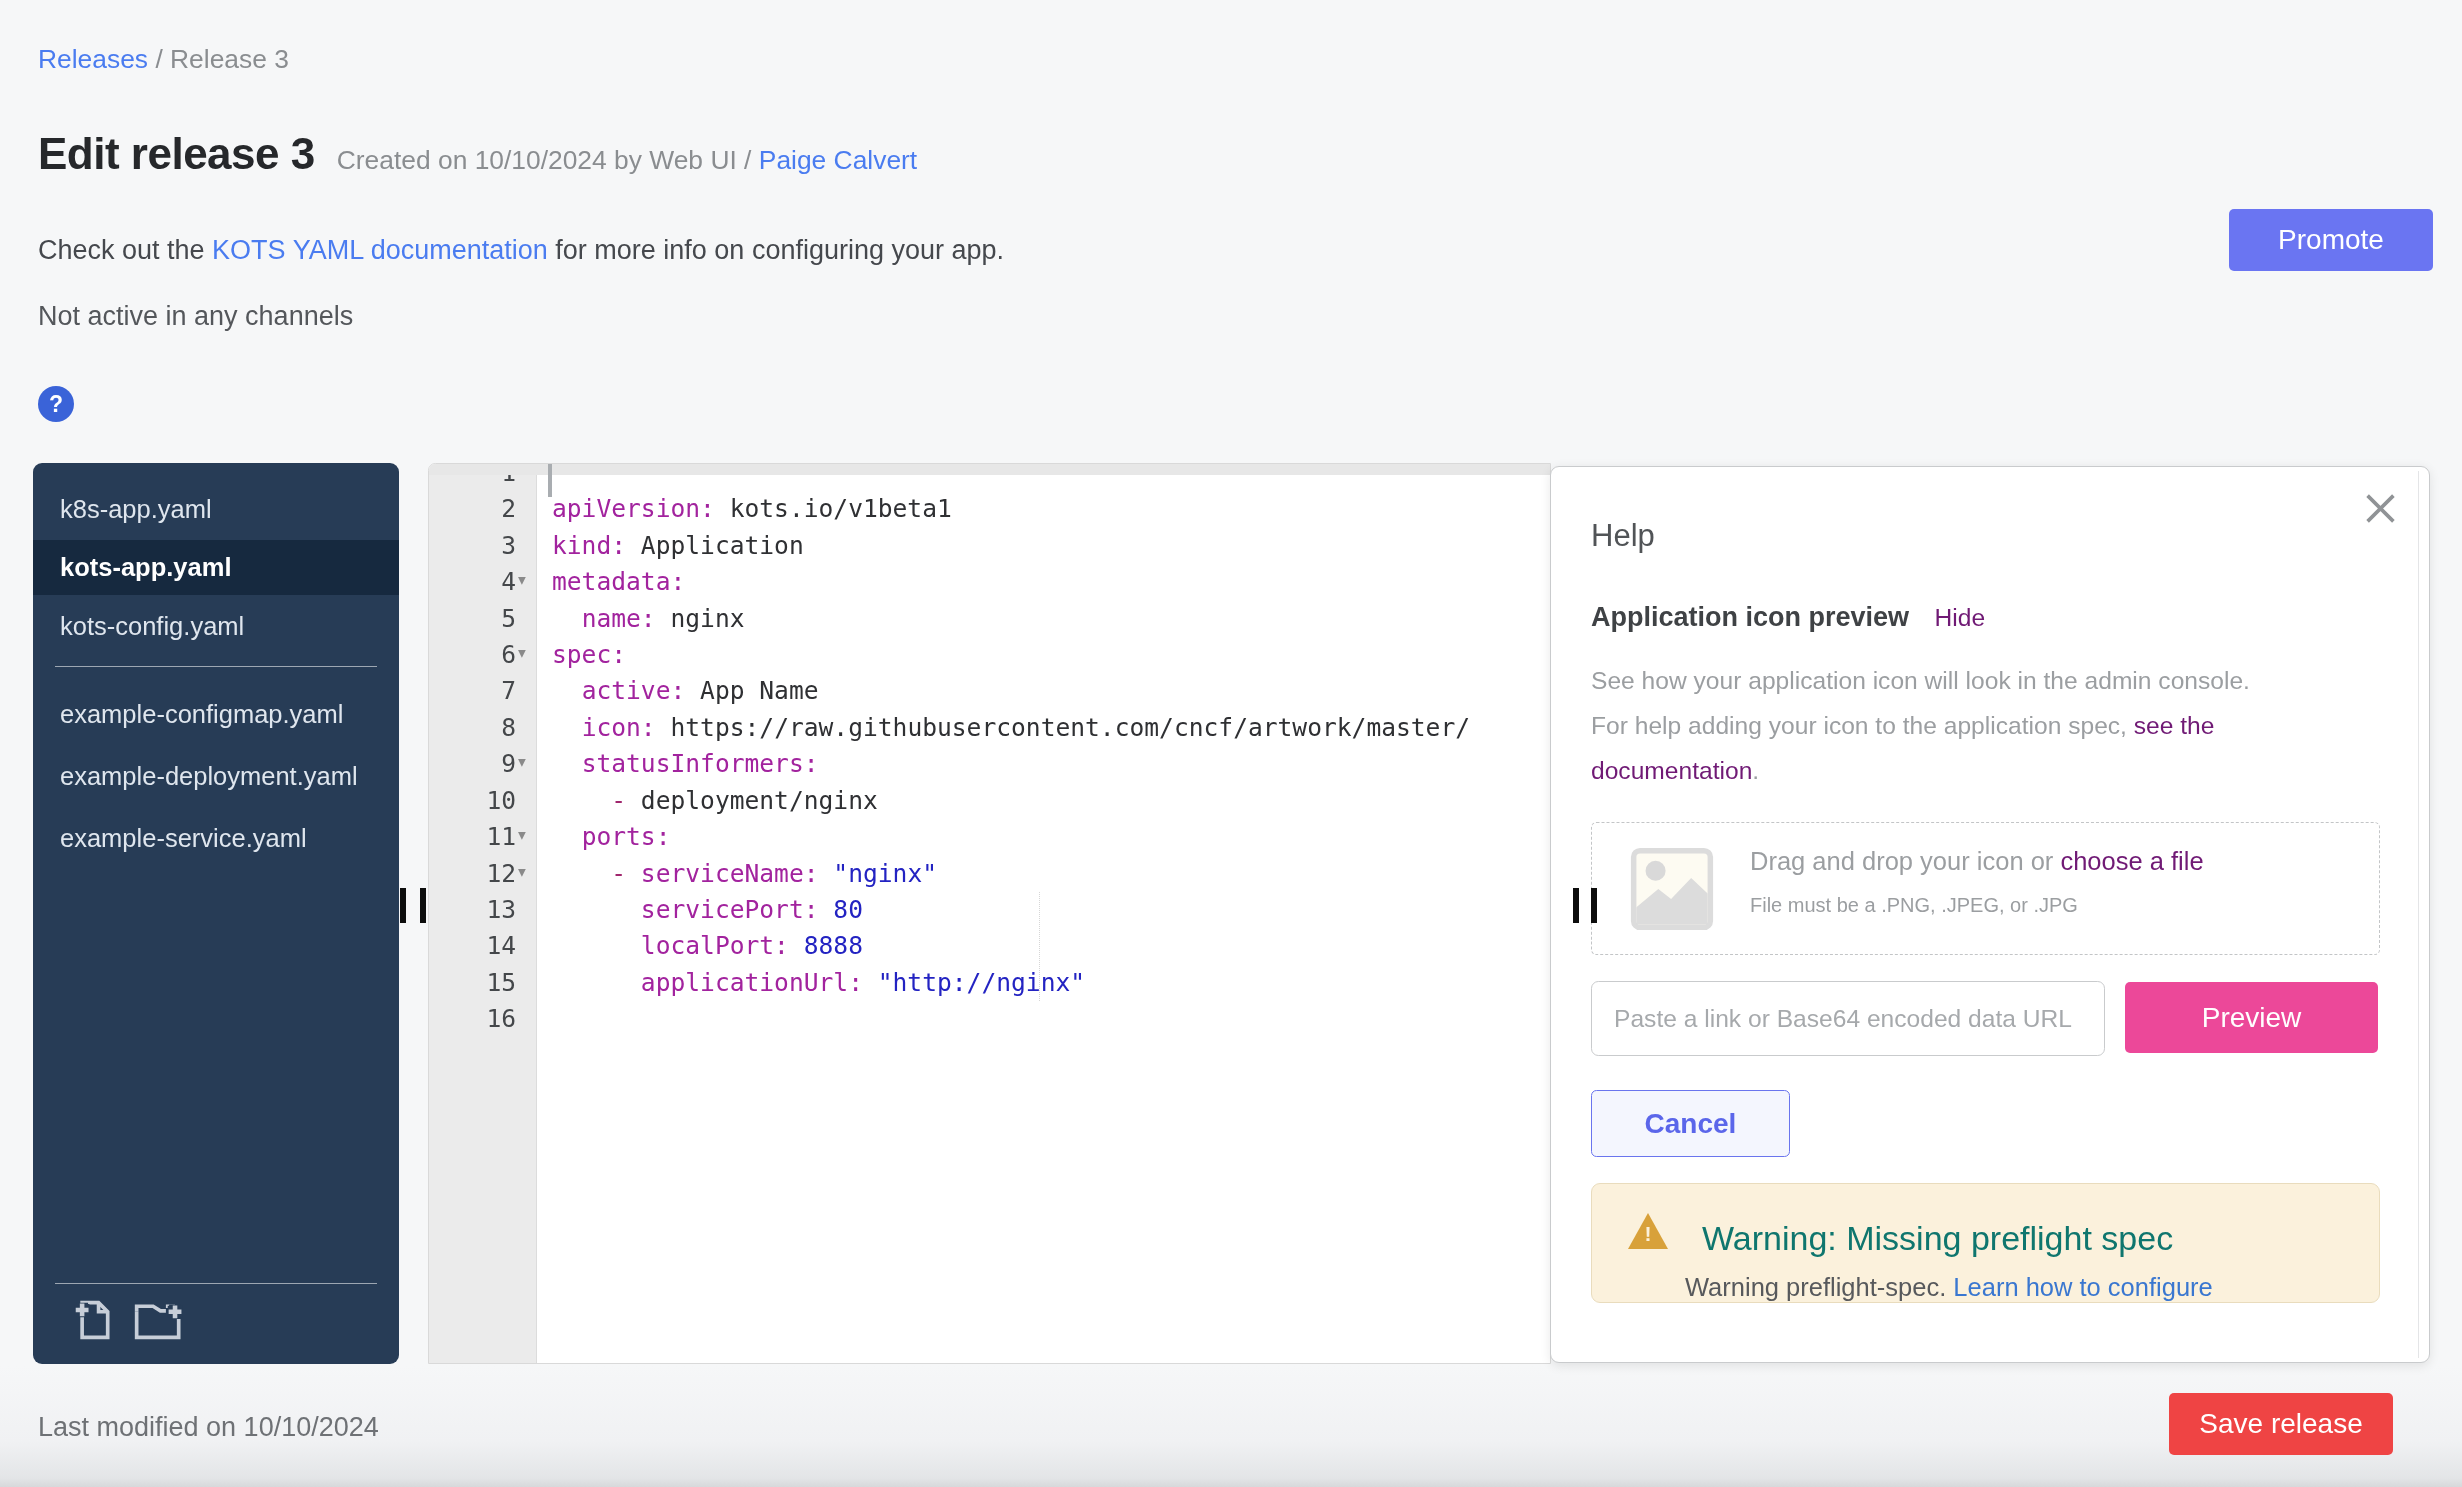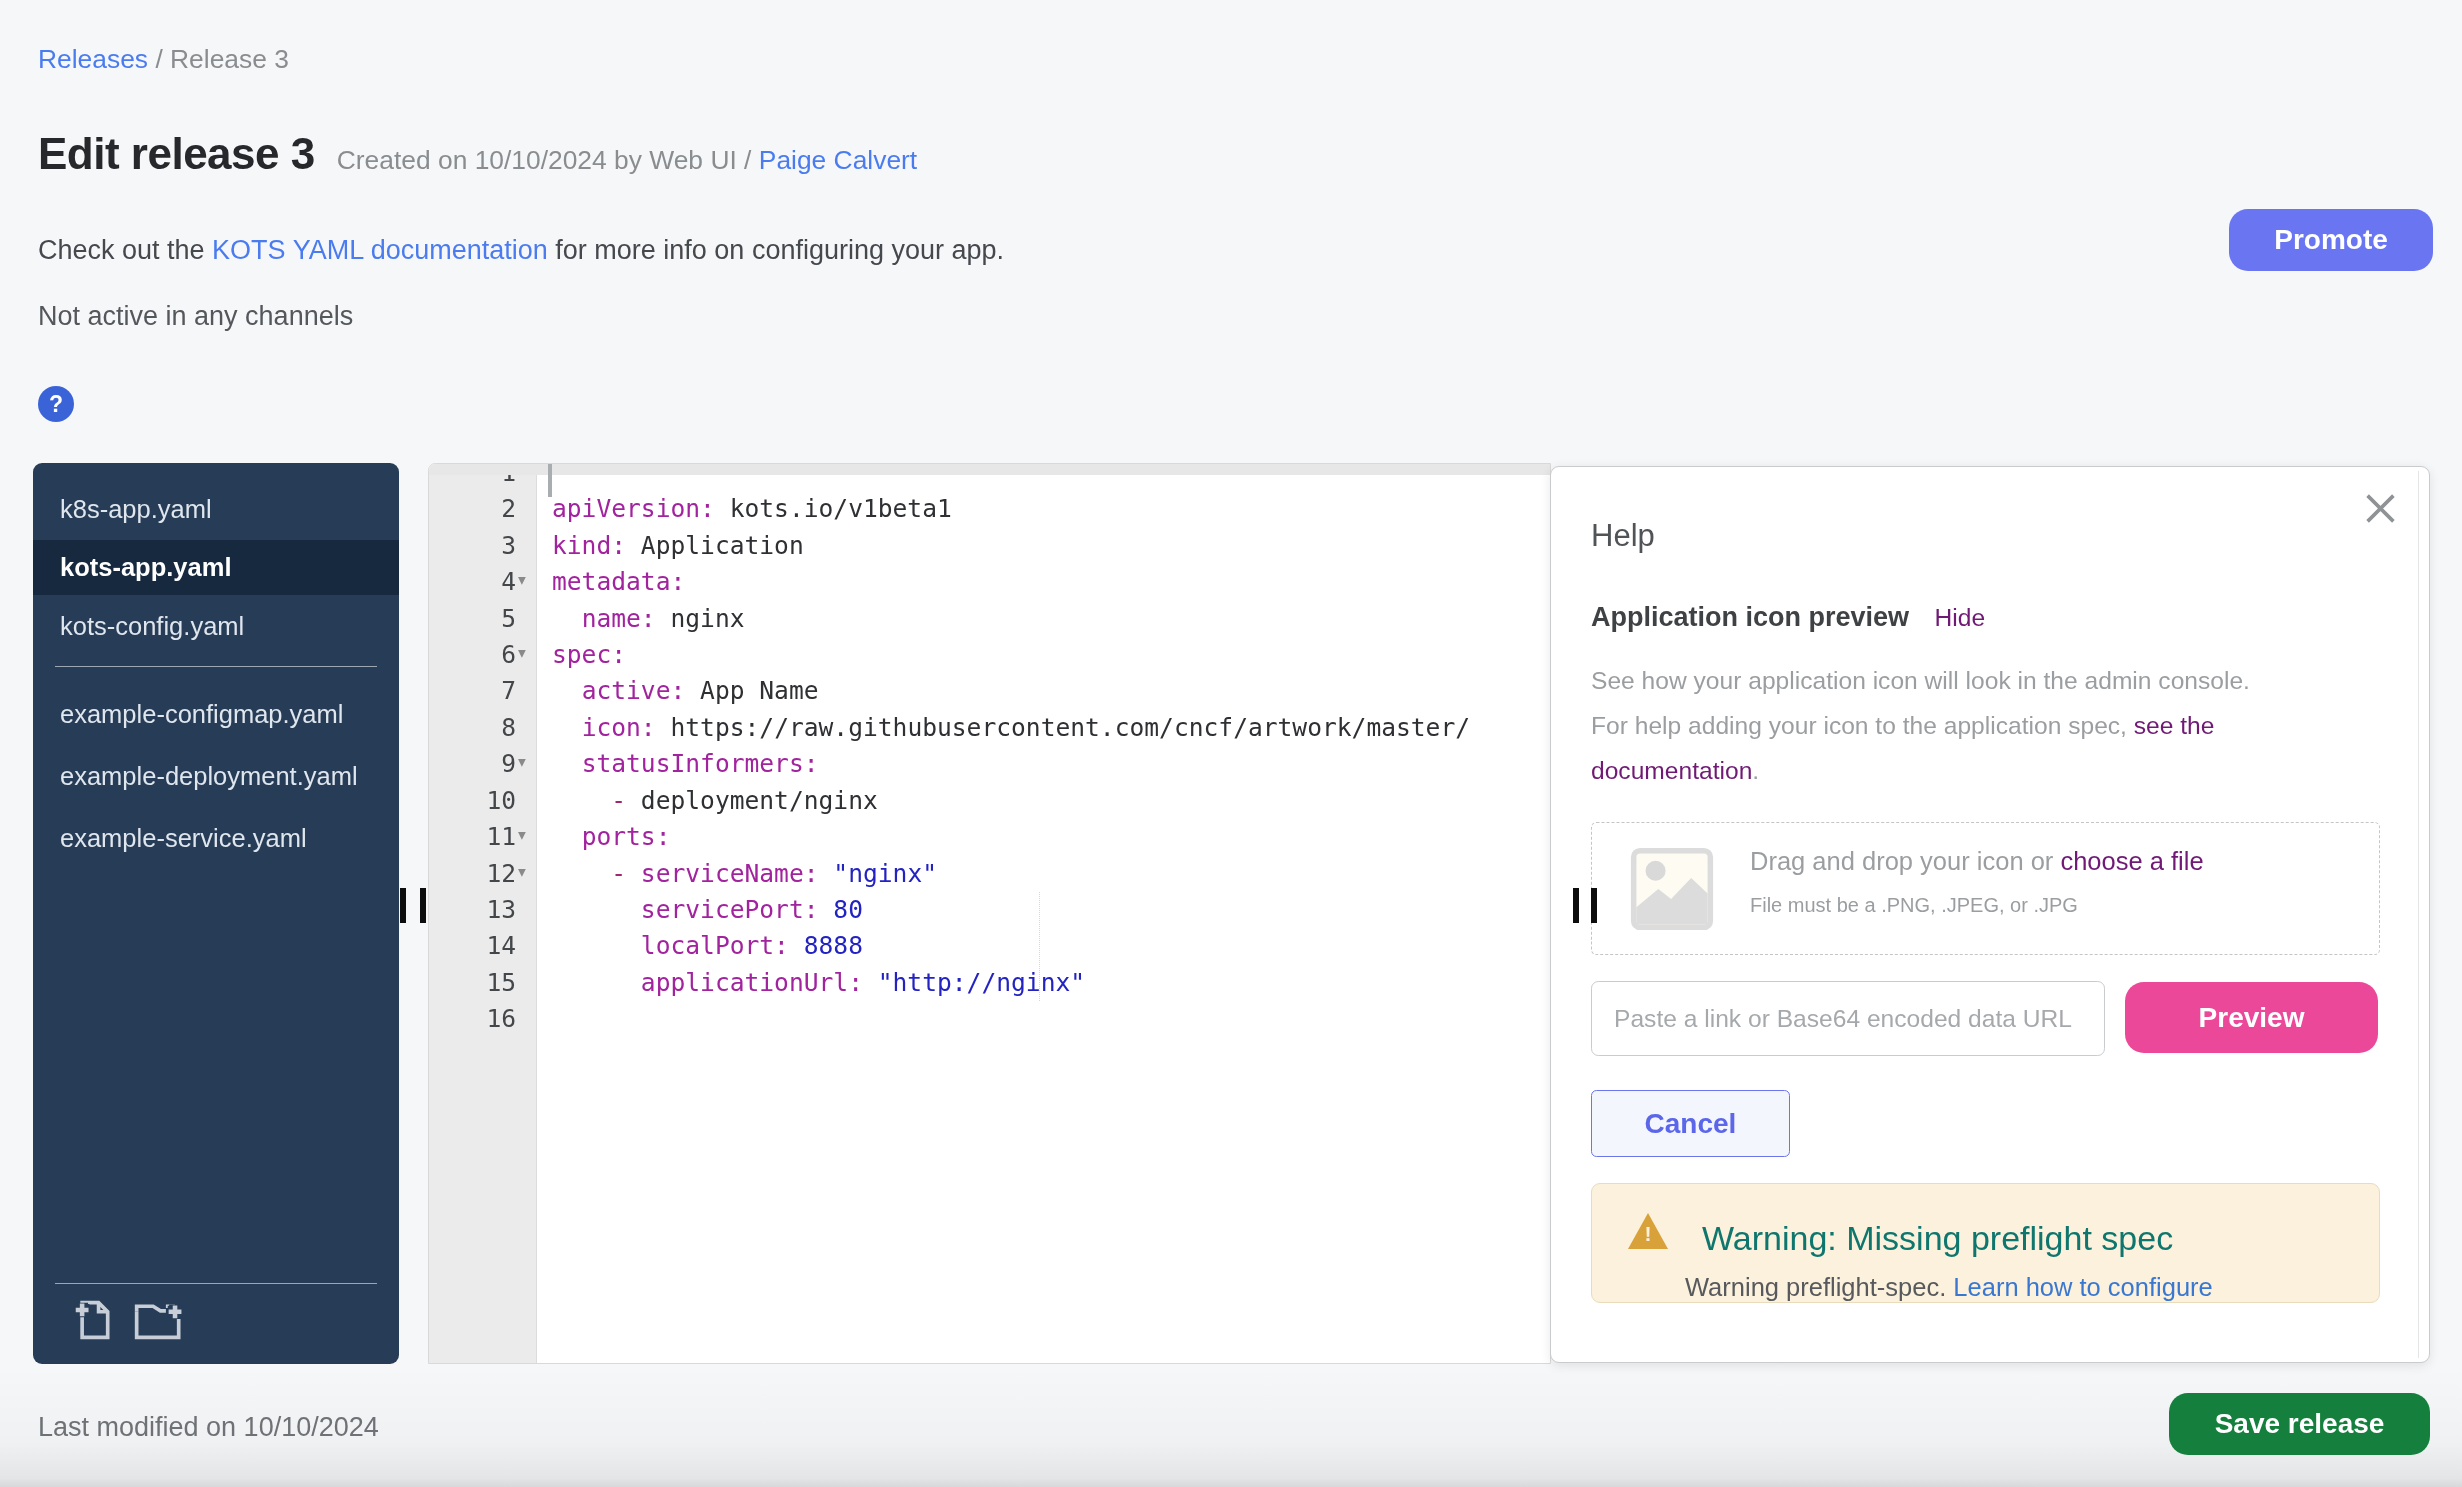--- a/index.html
+++ b/index.html
@@ -19,24 +19,24 @@
   .created{font-size:26.4px;color:#8a8d90;}
   .created a{color:#4a7cf0;text-decoration:none;}
   .intro-line{left:38px;top:235px;font-size:27px;color:#45484d;}
   .intro-line a{color:#4a7cf0;text-decoration:none;}
   .channel-status{left:38px;top:301px;font-size:27px;color:#54575b;}
   .git-row{left:38px;top:386px;display:flex;align-items:center;gap:14.6px;}
   .q-circle{width:36px;height:36px;border-radius:50%;background:#3a63d8;color:#fff;
     font-size:23px;font-weight:700;display:flex;align-items:center;justify-content:center;}
   .git-link{font-size:27px;color:#5c8af2;text-decoration:none;}
 
-  .btn{display:flex;align-items:center;justify-content:center;border-radius:19px;
-    font-weight:700;color:#fff;cursor:pointer;border:none;}
+  .btn{display:flex;align-items:center;justify-content:center;border-radius:5px;
+    font-weight:400;color:#fff;cursor:pointer;border:none;}
   .btn-promote{left:2229px;top:209px;width:204px;height:62px;background:#6a75f2;font-size:28px;}
-  .btn-save{left:2169px;top:1393px;width:261px;height:62px;background:#15803d;font-size:28px;}
+  .btn-save{left:2169px;top:1393px;width:224px;height:62px;background:#ef4444;font-size:28px;}
 
   
   .sidebar{left:33px;top:463px;width:366px;height:901px;background:#273c56;border-radius:9px;
     box-sizing:border-box;padding-top:14.6px;}
   .file-item{padding:9px 18px 9px 27px;font-size:25.5px;line-height:44px;color:#dfe6ee;cursor:pointer;}
   .file-item.selected{background:#16293f;font-weight:700;color:#ffffff;padding-top:5.5px;padding-bottom:5.5px;}
   .tree-divider{border:none;border-top:0.9px solid rgba(255,255,255,0.55);margin:9px 22px 16.4px 22px;}
   .sidebar-bottom{position:absolute;left:0;top:820px;width:100%;}
   .sidebar-bottom hr{border:none;border-top:0.9px solid rgba(255,255,255,0.55);margin:0 22px 12.7px 22px;}
   .tree-actions{display:flex;gap:18px;padding-left:40px;}

